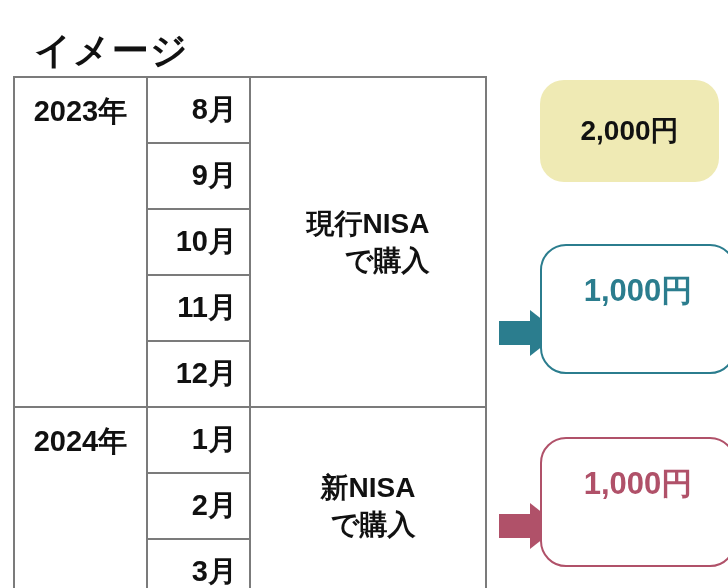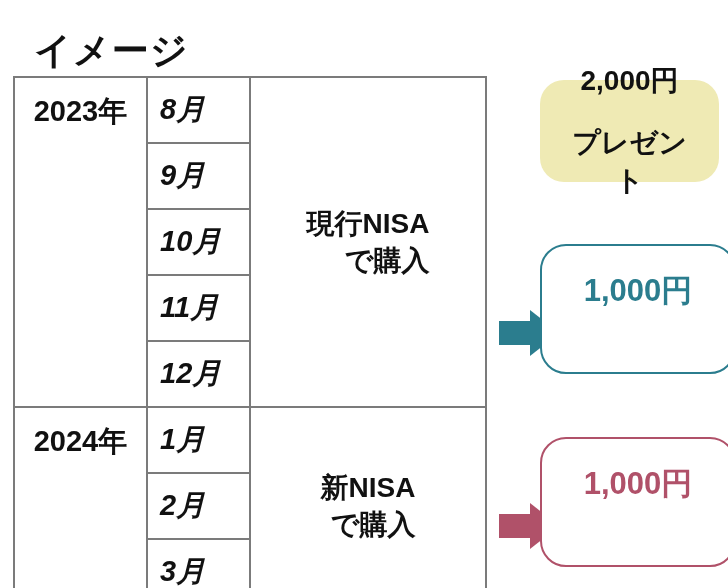--- a/index.html
+++ b/index.html
@@ -25,21 +25,21 @@
     border-collapse: collapse;
     table-layout: fixed;
     width: 472px;
   }
   table.schedule td {
     border: 2px solid #7b7b7b;
     font-size: 29px; font-weight: 700; color: #111111;
     background: #ffffff;
   }
   td.col-year  { width: 133px; }
-  td.col-month { width: 103px; text-align: left; vertical-align: middle; font-style: italic; }
+  td.col-month { width: 103px; text-align: right; vertical-align: middle; }
   td.col-nisa  { width: 236px; text-align: center; vertical-align: middle; }
   tr.row { height: 65px; margin-left: 28px; }
   td.year-cell { vertical-align: top; text-align: center; padding-top: 14px; }
   td.nisa-current { background: #d5e5e9; }
   td.nisa-new     { background: #e4d1d7; }
   .nisa-label { display: inline-block; text-align: right; font-size: 28px; line-height: 37px; }
 
   
   .bonus-box {
     position: absolute; left: 528px; top: 68px; width: 179px; height: 102px;
@@ -118,21 +118,20 @@
         <td class="col-month">2月</td>
       </tr>
       <tr class="row">
         <td class="col-month">3月</td>
       </tr>
     </tbody>
   </table>
 
   <div class="bonus-box">
     <span>2,000円</span>
-    <span>プレゼント</span>
   </div>
 
   <div class="arrow arrow-current">
     <span class="shaft"></span>
     <span class="head"></span>
   </div>
 
   <div class="result-box result-current">
     <span>1,000円</span>
   </div>

